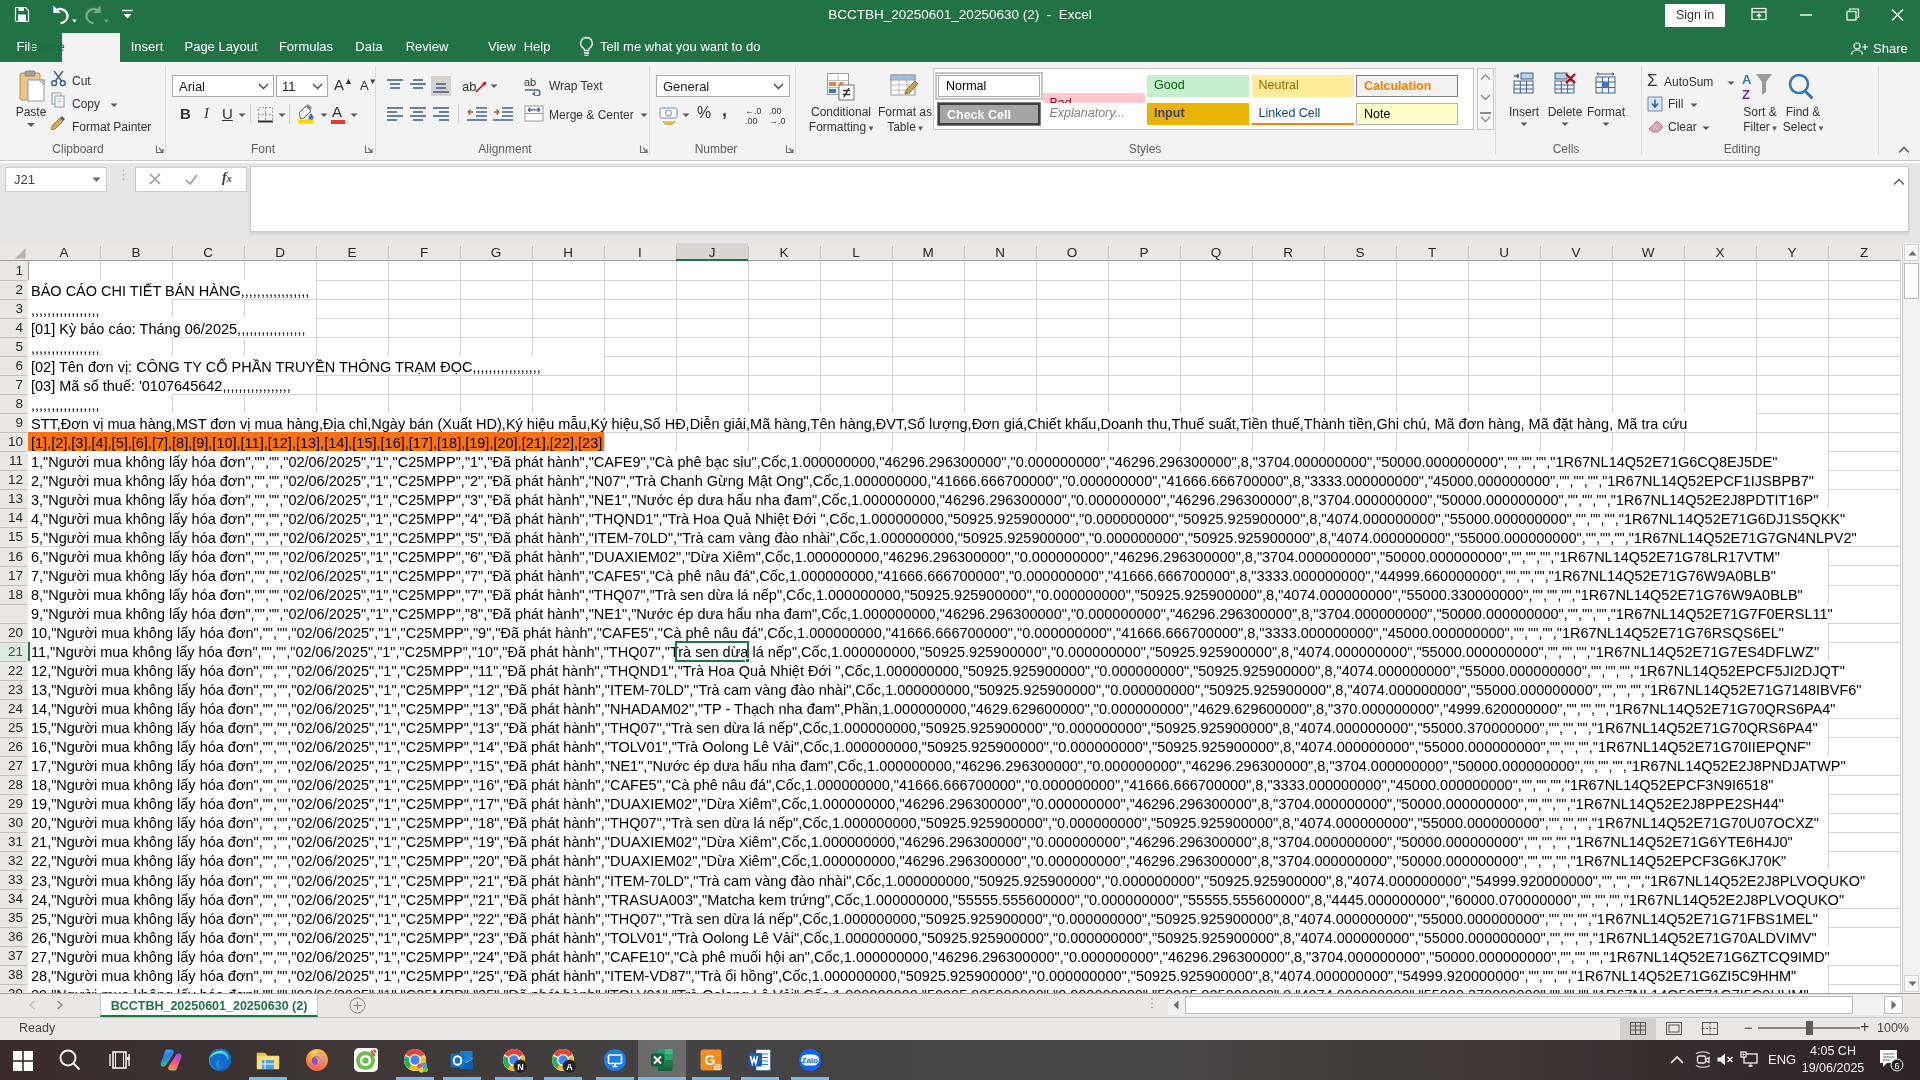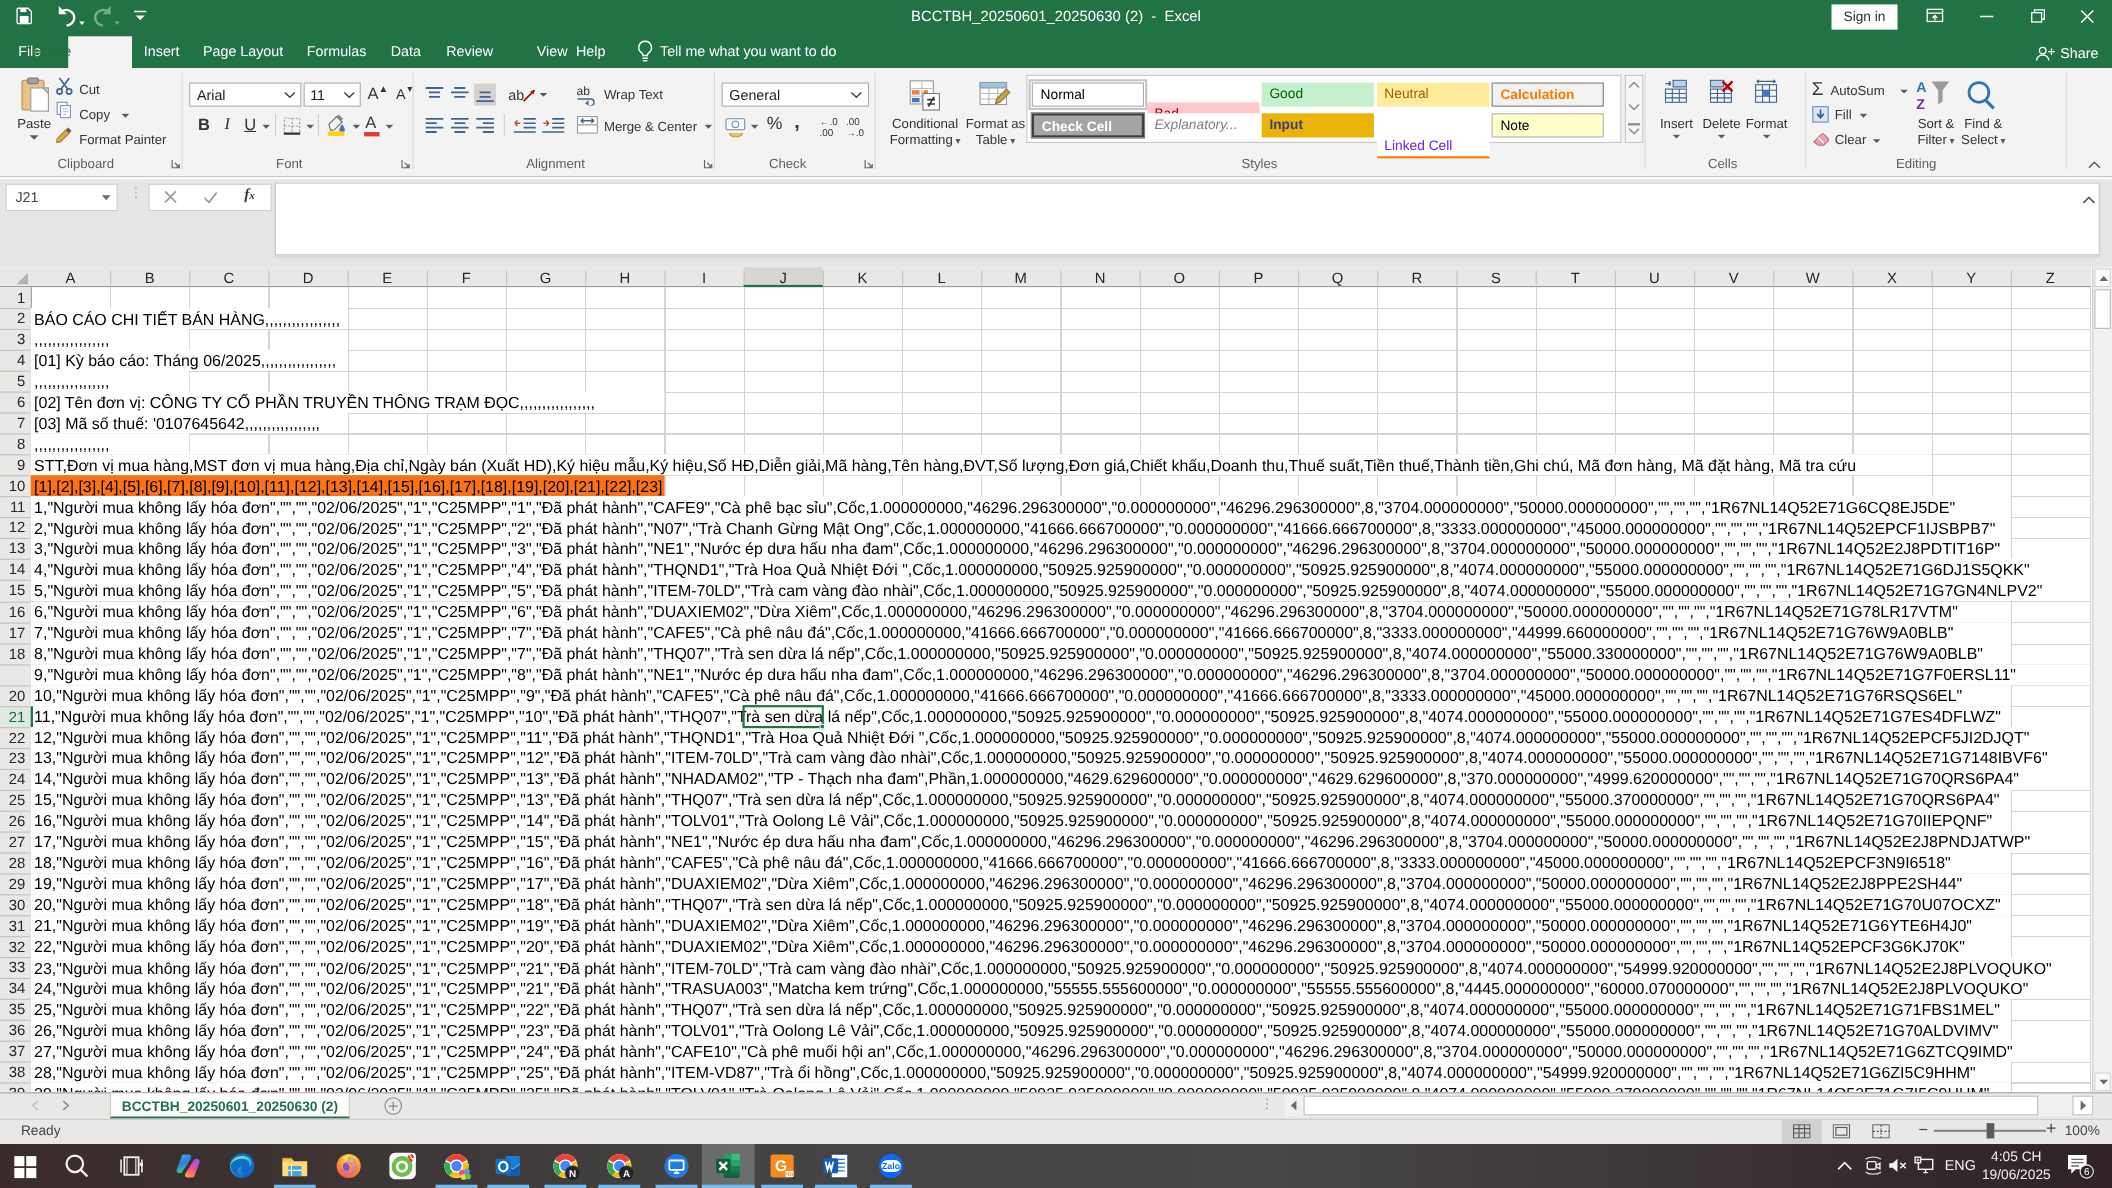--- a/index.html
+++ b/index.html
@@ -74,21 +74,21 @@
 <div class="ab" style="left:165px;top:66px;width:1px;height:88px;background:#dcdad8"></div>
 <div class="ab" style="left:375px;top:66px;width:1px;height:88px;background:#dcdad8"></div>
 <div class="ab" style="left:649px;top:66px;width:1px;height:88px;background:#dcdad8"></div>
 <div class="ab" style="left:795px;top:66px;width:1px;height:88px;background:#dcdad8"></div>
 <div class="ab" style="left:1495px;top:66px;width:1px;height:88px;background:#dcdad8"></div>
 <div class="ab" style="left:1641px;top:66px;width:1px;height:88px;background:#dcdad8"></div>
 <div class="ab" style="left:1878px;top:66px;width:1px;height:88px;background:#dcdad8"></div>
 <div class="tx" style="left:18px;top:142px;width:120px;text-align:center;color:#605e5c;font-size:12px">Clipboard</div>
 <div class="tx" style="left:203px;top:142px;width:120px;text-align:center;color:#605e5c;font-size:12px">Font</div>
 <div class="tx" style="left:445px;top:142px;width:120px;text-align:center;color:#605e5c;font-size:12px">Alignment</div>
-<div class="tx" style="left:656px;top:142px;width:120px;text-align:center;color:#605e5c;font-size:12px">Check</div>
+<div class="tx" style="left:656px;top:142px;width:120px;text-align:center;color:#605e5c;font-size:12px">Number</div>
 <div class="tx" style="left:1085px;top:142px;width:120px;text-align:center;color:#605e5c;font-size:12px">Styles</div>
 <div class="tx" style="left:1506px;top:142px;width:120px;text-align:center;color:#605e5c;font-size:12px">Cells</div>
 <div class="tx" style="left:1682px;top:142px;width:120px;text-align:center;color:#605e5c;font-size:12px">Editing</div>
 <svg class="ab" style="left:155px;top:144px" width="10" height="10" viewBox="0 0 10 10">
     <g stroke="#6a6a6a" fill="none" stroke-width="1.1">
       <path d="M1.5 1.5 v7 h7"></path>
       <path d="M4 4 l4 4 M8 5 v3 h-3"></path>
     </g>
   </svg>
 <svg class="ab" style="left:364px;top:144px" width="10" height="10" viewBox="0 0 10 10">
@@ -317,21 +317,21 @@
 <div class="tx" style="left:845px;top:120px;width:120px;text-align:center;color:#333;font-size:12px">Table<span style="font-size:9px;color:#5a5a5a"> ▾</span></div>
 <div class="ab" style="left:933px;top:68px;width:541px;height:62px;background:#fff;border:1px solid #c8c6c4"></div>
 <div class="ab" style="left:938.0px;top:75px;width:102px;height:22px;background:#fff;color:#000;font-size:12.5px;line-height:21px;padding-left:7px;overflow:hidden;border:1px solid #ababab;outline:2px solid #c6c6c6;outline-offset:1px;">Normal</div>
 <div class="ab" style="left:1042.5px;top:93px;width:102px;height:22px;background:#ffc7ce;color:#9c0006;font-size:12.5px;line-height:21px;padding-left:7px;overflow:hidden;">Bad</div>
 <div class="ab" style="left:1147.0px;top:75px;width:102px;height:22px;background:#c6efce;color:#006100;font-size:12.5px;line-height:21px;padding-left:7px;overflow:hidden;">Good</div>
 <div class="ab" style="left:1251.5px;top:75px;width:102px;height:22px;background:#ffeb9c;color:#9c6500;font-size:12.5px;line-height:21px;padding-left:7px;overflow:hidden;">Neutral</div>
 <div class="ab" style="left:1356.0px;top:75px;width:102px;height:22px;background:#f2f2f2;color:#fa7d00;font-size:12.5px;line-height:21px;padding-left:7px;overflow:hidden;font-weight:bold;border:1px solid #7f7f7f;">Calculation</div>
 <div class="ab" style="left:938.0px;top:103px;width:102px;height:22px;background:#a5a5a5;color:#fff;font-size:12.5px;line-height:21px;padding-left:7px;overflow:hidden;font-weight:bold;border:2px solid #3f3f3f;outline:1px solid #7f7f7f;">Check Cell</div>
 <div class="ab" style="left:1042.5px;top:103px;width:102px;height:22px;background:#fff;color:#7f7f7f;font-size:12.5px;line-height:21px;padding-left:7px;overflow:hidden;font-style:italic;">Explanatory...</div>
 <div class="ab" style="left:1147.0px;top:103px;width:102px;height:22px;background:#eab308;color:#3f3f76;font-size:12.5px;line-height:21px;padding-left:7px;overflow:hidden;font-weight:bold;">Input</div>
-<div class="ab" style="left:1251.5px;top:103px;width:102px;height:22px;background:#fff;color:#6d28d9;font-size:12.5px;line-height:21px;padding-left:7px;overflow:hidden;border-bottom:2px solid #ff8001;margin-top:19px;">Linked Cell</div>
+<div class="ab" style="left:1251.5px;top:103px;width:102px;height:22px;background:#fff;color:#0c4a6e;font-size:12.5px;line-height:21px;padding-left:7px;overflow:hidden;border-bottom:2px solid #ff8001;">Linked Cell</div>
 <div class="ab" style="left:1356.0px;top:103px;width:102px;height:22px;background:#ffffcc;color:#000;font-size:12.5px;line-height:21px;padding-left:7px;overflow:hidden;border:1px solid #b2b2b2;">Note</div>
 <div class="ab" style="left:1477px;top:68px;width:17px;height:62px;background:#f5f5f5;border:1px solid #c8c6c4"></div>
 <svg class="ab" style="left:1480px;top:74px" width="11" height="7">
     <path d="M1 5.5 l4.5-4.5 L10 5.5" stroke="#8a8a8a" fill="none" stroke-width="1.3"></path>
   </svg>
 <svg class="ab" style="left:1480px;top:94px" width="11" height="7">
     <path d="M1 1 l4.5 4.5 L10 1" stroke="#8a8a8a" fill="none" stroke-width="1.3"></path>
   </svg>
 <div class="ab" style="left:1480px;top:112px;width:11px;height:1.5px;background:#8a8a8a"></div>
 <svg class="ab" style="left:1480px;top:116px" width="11" height="7">

